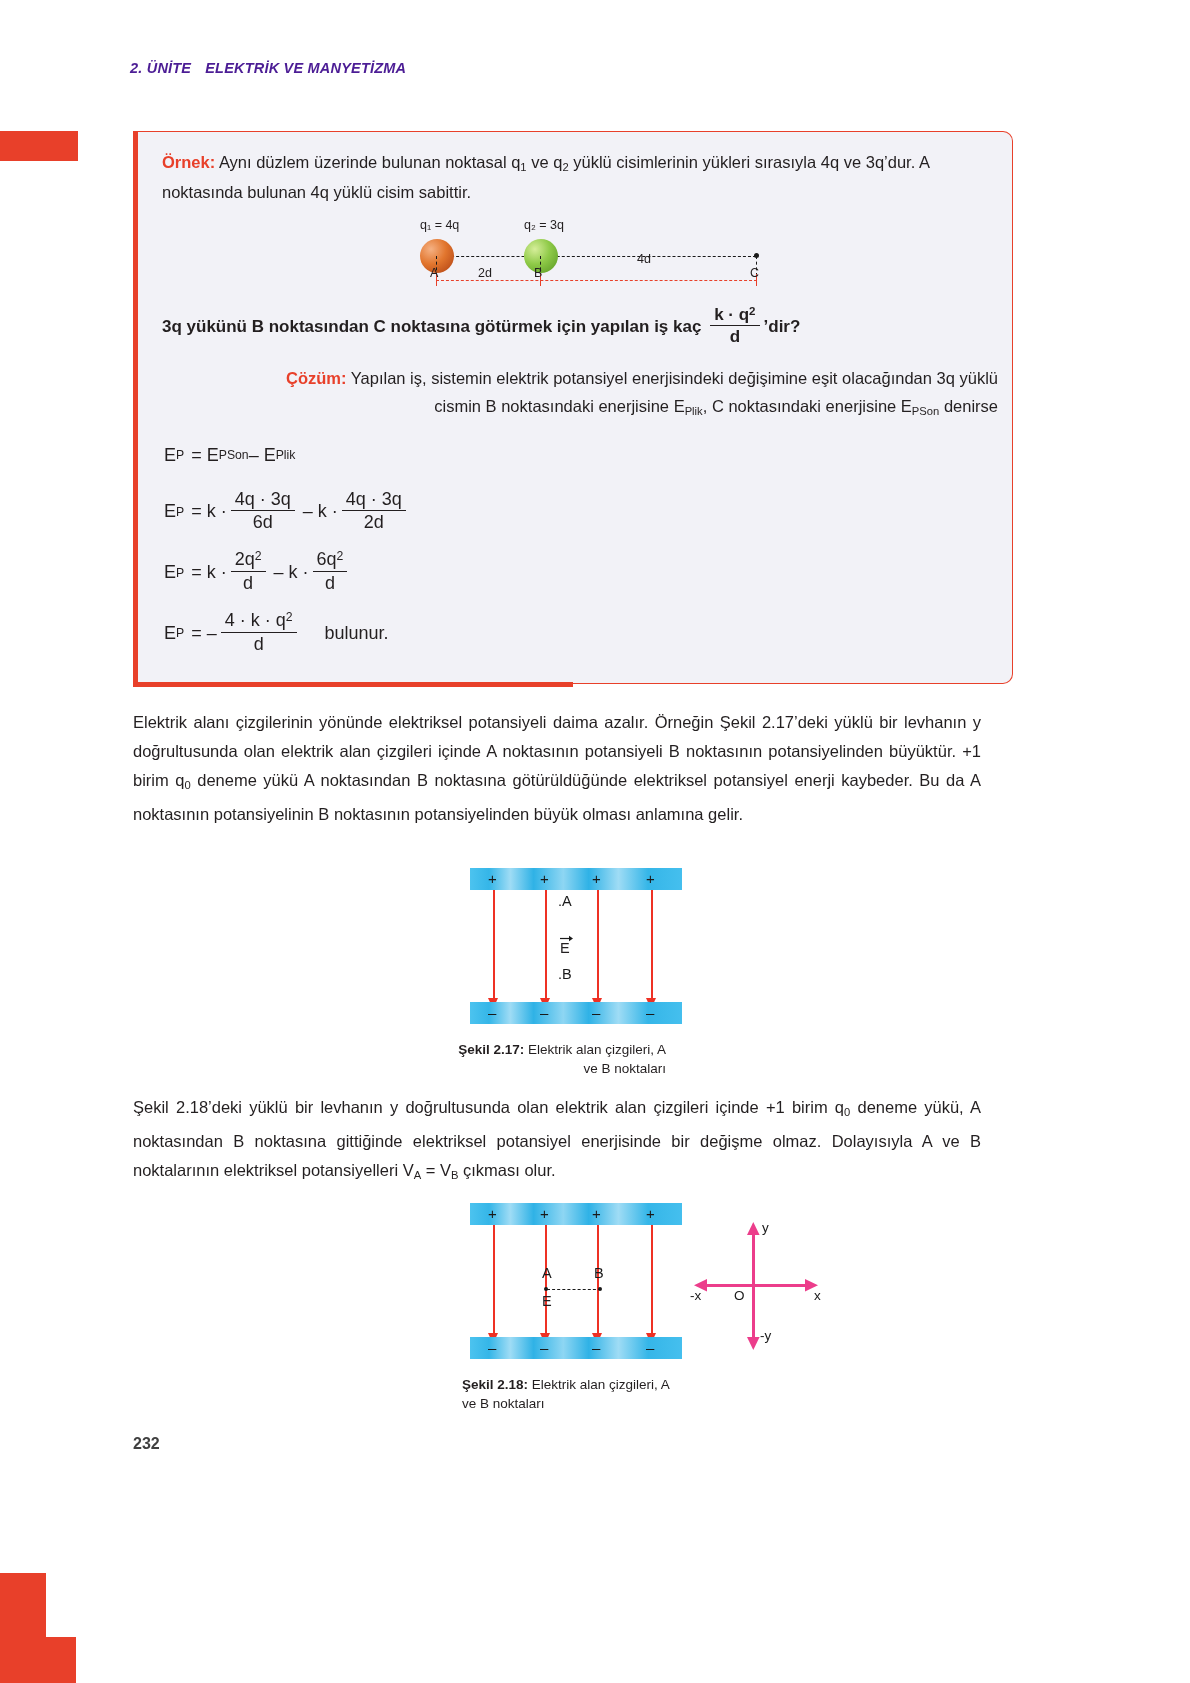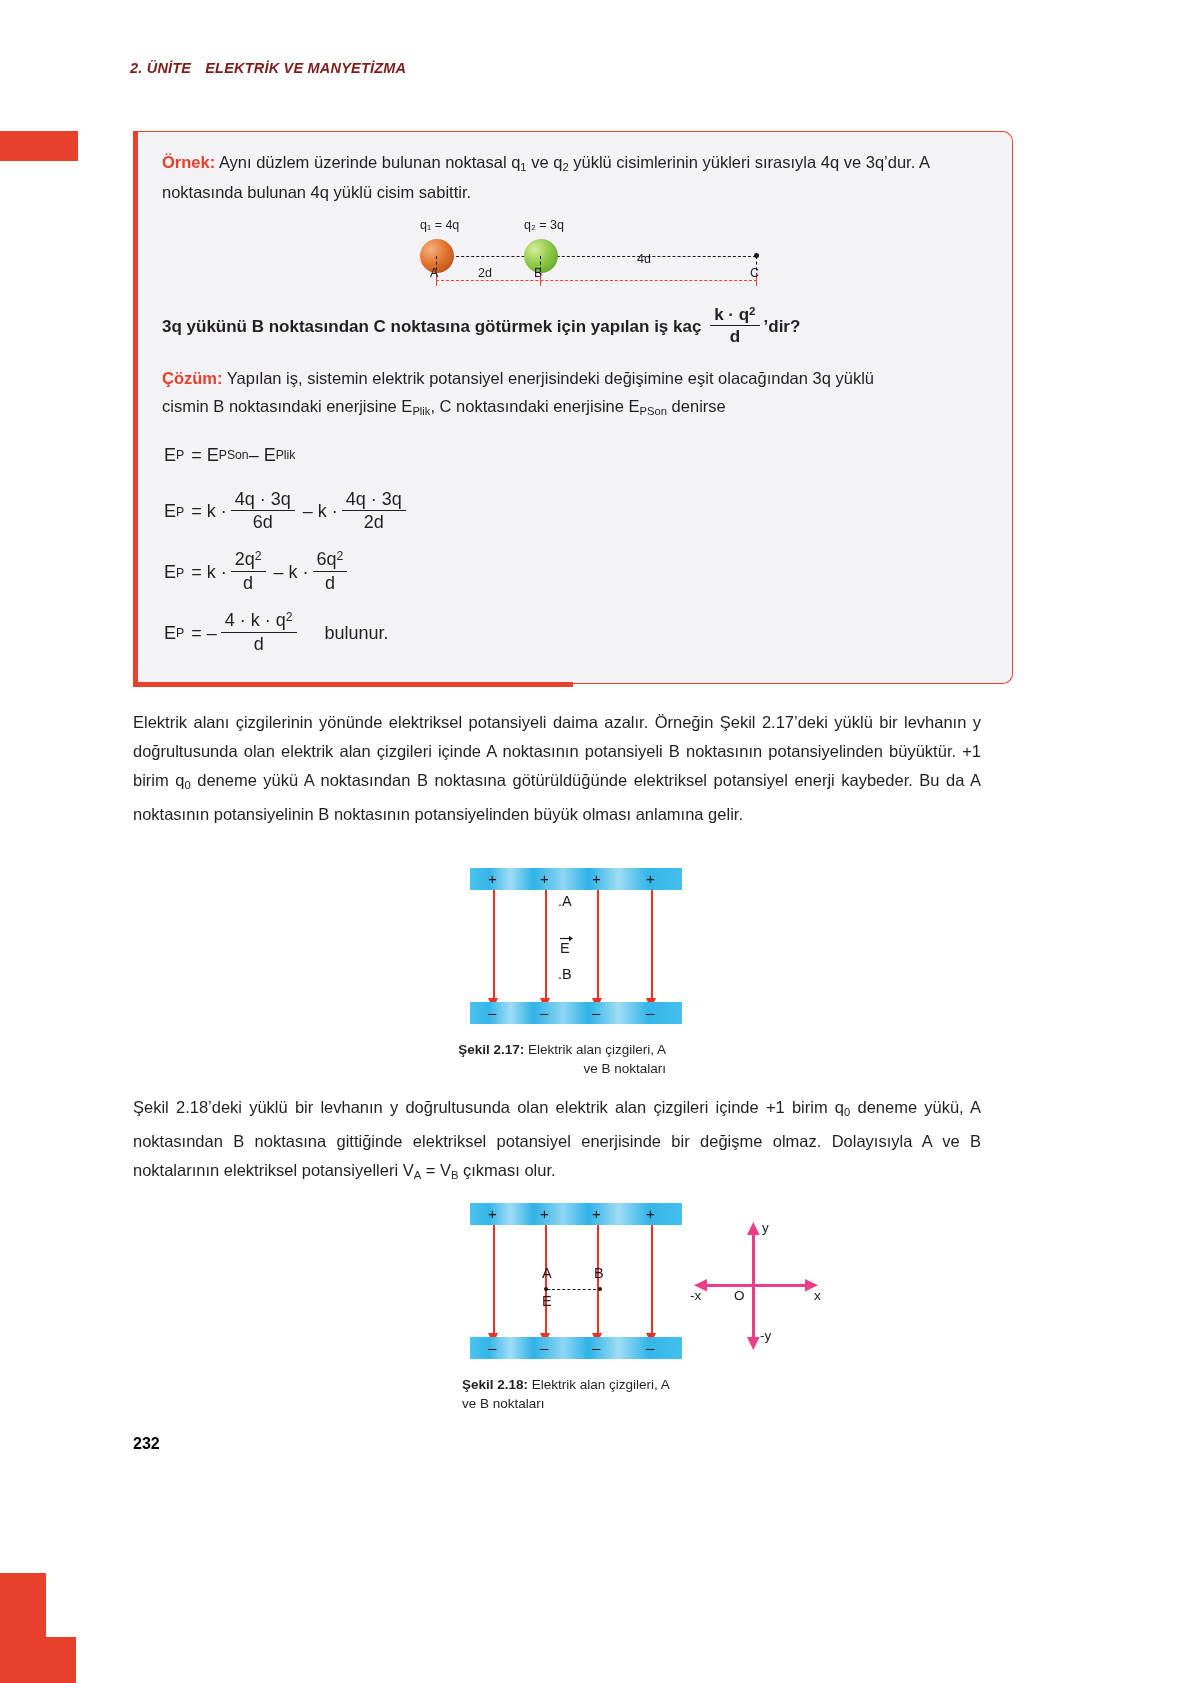--- a/index.html
+++ b/index.html
@@ -22,42 +22,42 @@
     position:absolute; left:0; bottom:0; width:76px; height:110px;
   }
   .corner-bl .v { position:absolute; left:0; bottom:0; width:46px; height:110px; background:#e8402a; }
   .corner-bl .h { position:absolute; left:0; bottom:0; width:76px; height:46px; background:#e8402a;
                   border-top-right-radius:0; }
 
   
   .unit-header {
     position:absolute; left:130px; top:60px;
     font-style:italic; font-weight:bold; font-size:14.5px;
-    color:#7f1d1d; letter-spacing:.2px;
+    color:#4c1d95; letter-spacing:.2px;
   }
   .unit-header .sep { display:inline-block; width:14px; }
 
   
   .example-box {
     position:absolute; left:133px; top:131px; width:880px; height:553px;
     background:#f2f2f7;
     border:1px solid #e8402a;
     border-left:5px solid #e8402a;
     border-top-right-radius:10px;
     border-bottom-right-radius:10px;
   }
   .example-box .bottom-accent {
     position:absolute; left:-5px; bottom:-4px; width:440px; height:5px;
     background:#e8402a;
   }
   .ex-inner { position:absolute; left:24px; top:18px; right:20px; }
 
   .lbl-red { color:#e8402a; font-weight:bold; }
   .p { font-size:16.5px; line-height:25px; margin:0; }
-  .p.tight { line-height:26px; }
+  .p.tight { line-height:26px;text-align:right; }
 
   sub { font-size:.68em; vertical-align:-0.28em; }
   sup { font-size:.68em; vertical-align:0.45em; }
 
   
   .charge-fig { position:absolute; left:250px; top:68px; width:360px; height:72px; }
   .chg-label { position:absolute; font-size:12.5px; white-space:nowrap; }
   .sphere { position:absolute; width:34px; height:34px; border-radius:50%; }
   .sphere.orange {
     background:radial-gradient(circle at 32% 30%, #f5b183 0%, #e2762e 45%, #c2541c 78%, #9d3f12 100%);
@@ -112,21 +112,21 @@
 
   .caption { position:absolute; font-size:13.5px; line-height:19px; width:210px; }
   .caption b { font-weight:bold; }
 
   
   .axis-line { position:absolute; background:#ec3d8b; }
   .axlbl { position:absolute; font-size:13.5px; color:#1a1a1a; }
 
   .pagenum {
     position:absolute; left:133px; top:1435px;
-    color:#000000; font-size:16px; font-weight:bold;
+    color:#404040; font-size:16px; font-weight:bold;
   }
 </style>
 </head>
 <body>
 
 <div class="left-tab"></div>
 <div class="corner-bl">
   <div class="v"></div>
     <div class="h"></div>
 </div>

